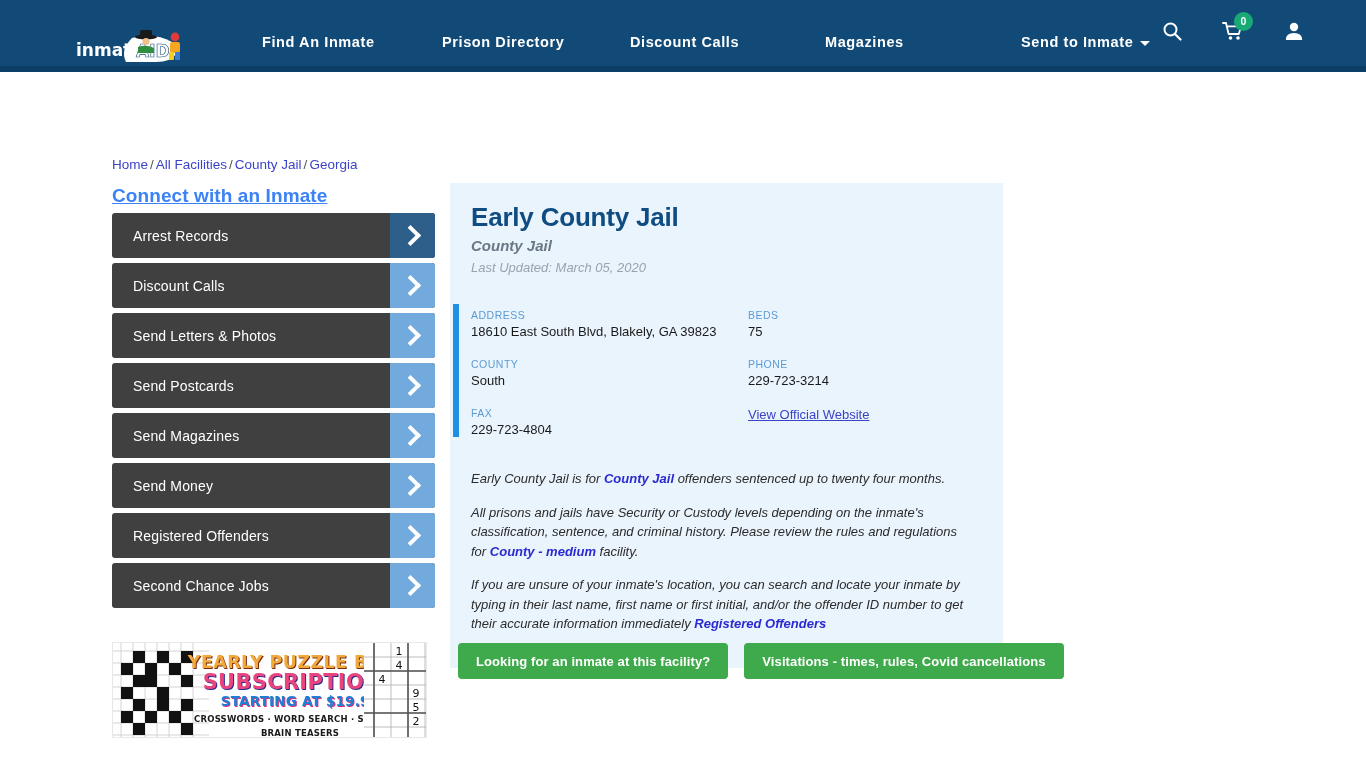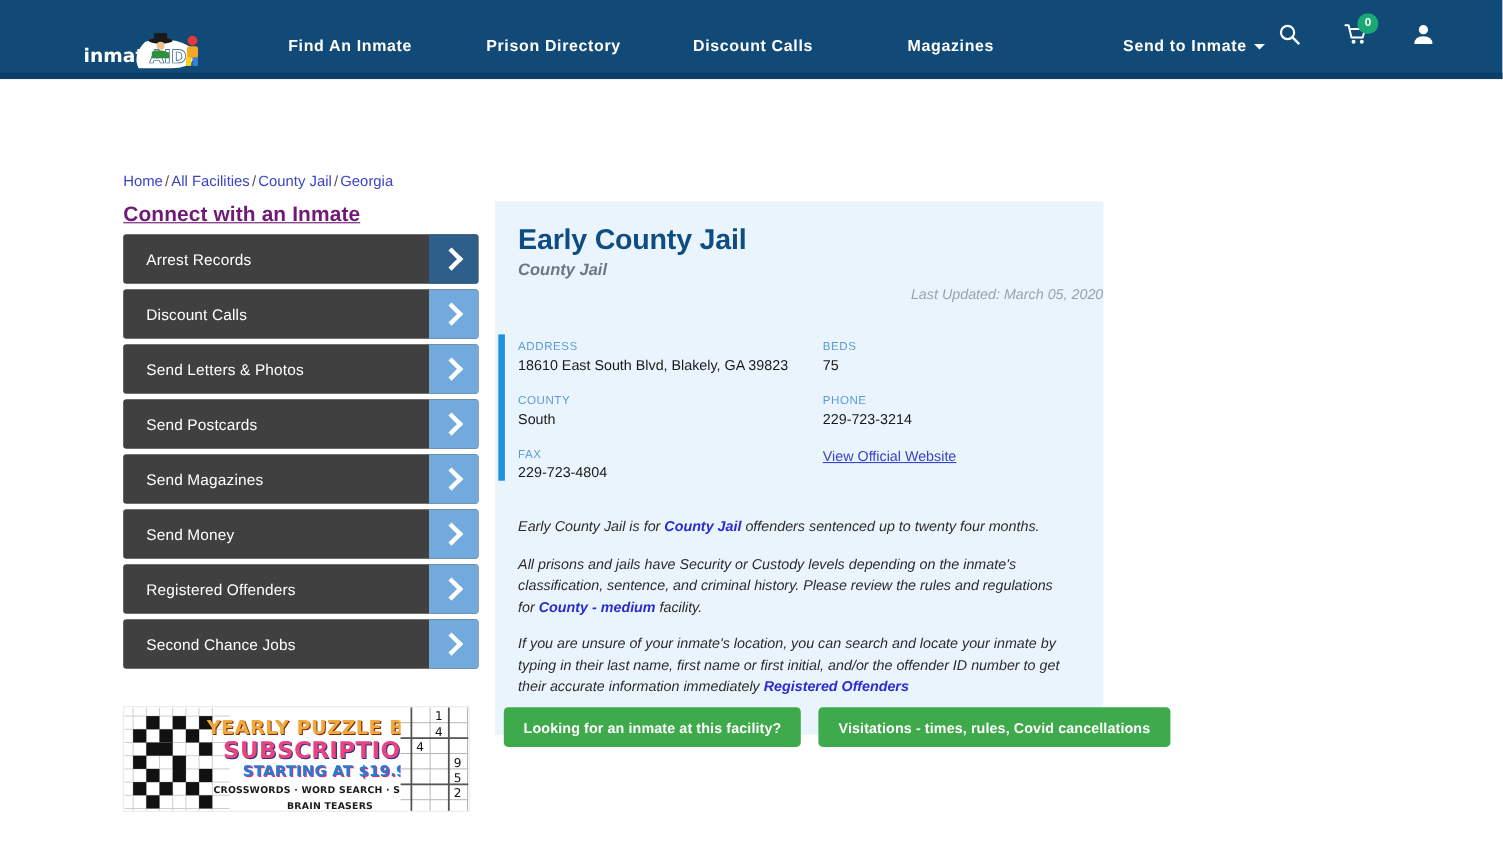--- a/index.html
+++ b/index.html
@@ -114,21 +114,21 @@
     cursor: pointer;
   }
   .breadcrumb .sep { color: #555; margin: 0 2px; }
 
   .connect-heading {
     position: absolute;
     left: 112px;
     top: 113px;
     font-size: 19px;
     font-weight: bold;
-    color: #701a75;
+    color: #3b82f6;
     text-decoration: underline;
     letter-spacing: 0.1px;
   }
 
   
   .sidebar {
     position: absolute;
     left: 112px;
     top: 141px;
     width: 323px;
@@ -252,21 +252,20 @@
     color: #6b7785;
     margin-top: 3px;
     line-height: 20px;
   }
   .last-updated {
     font-size: 13px;
     font-style: italic;
     color: #9aa3ad;
     margin-top: 3px;
     line-height: 18px;
-    text-align: right;
   }
 
   .info-block {
     position: relative;
     margin: 27px 0 0 0;
     padding: 4px 0 8px 21px;
     min-height: 130px;
   }
   .info-accent {
     position: absolute;

